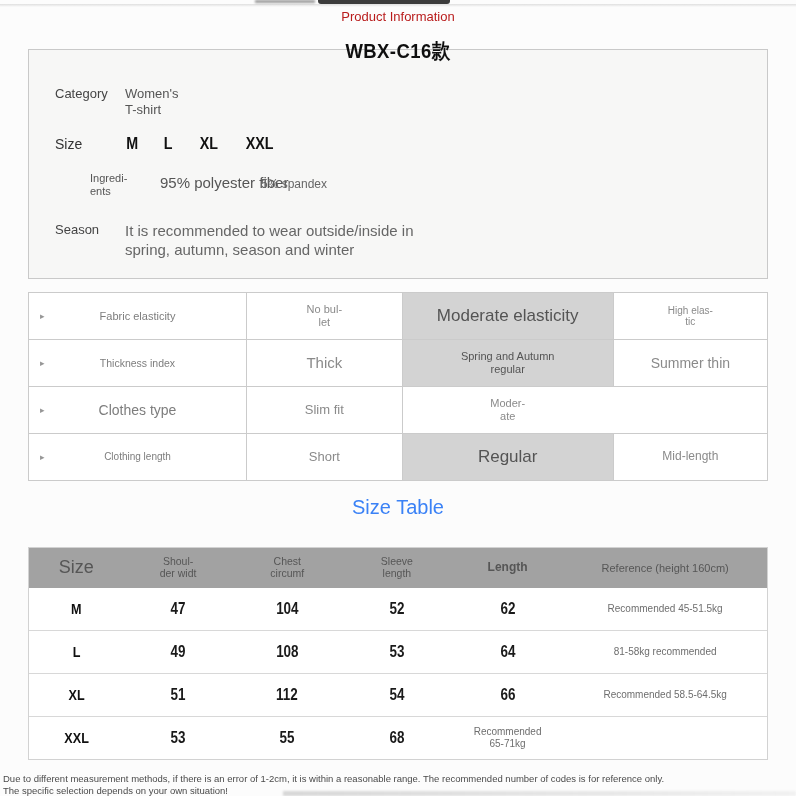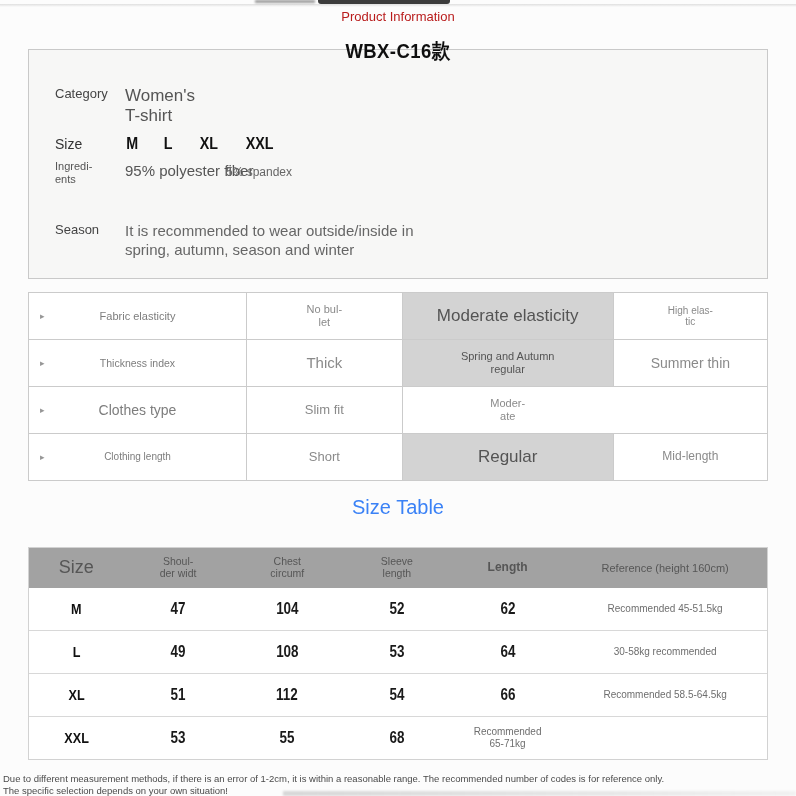--- a/index.html
+++ b/index.html
@@ -25,26 +25,26 @@
   
   .info-box{position:relative;margin:25px 28px 0;height:230px;
     background:#f7f7f6;border:1px solid #c9c9c9;box-sizing:border-box;}
   .product-code{position:absolute;top:-13px;left:0;right:0;text-align:center;
     font-size:21px;font-weight:bold;color:#0f0f0f;letter-spacing:.5px;
     transform:scaleX(.88);}
   .info-row{position:absolute;left:26px;right:16px;display:flex;align-items:flex-start;}
   .info-label{width:70px;flex:none;color:#3d3d3d;}
   .row-category{top:36px;}
   .row-category .info-label{font-size:13px;color:#444;}
-  .row-category .info-value{font-size:17px;color:#555;line-height:1.2;}
+  .row-category .info-value{font-size:13px;color:#555;line-height:1.2;}
   .row-size{top:86px;}
   .row-size .info-label{font-size:14px;color:#333;}
   .size-options{display:flex;gap:24px;margin-top:-2px;}
   .size-option{font-size:17px;font-weight:bold;color:#111;}
-  .row-ingredients{top:110px;}
+  .row-ingredients{top:122px;margin-left:35px;}
   .row-ingredients .info-label{font-size:11px;color:#555;line-height:1.15;}
   .ing-value{position:relative;margin-top:2px;}
   .ing-main{font-size:15px;color:#555;}
   .ing-overlay{position:absolute;left:101px;top:3px;font-size:12px;color:#666;white-space:nowrap;}
   .row-season{top:172px;}
   .row-season .info-label{font-size:13px;color:#444;}
   .row-season .info-value{font-size:15px;color:#666;line-height:1.25;}
 
   
   .attr-table{margin:13px 28px 0;border:1px solid #cbcbcb;box-sizing:border-box;background:#fff;}
@@ -211,21 +211,21 @@
       </div>
     <div class="st-cell">
         <span class="c-num cond">108</span>
       </div>
     <div class="st-cell">
         <span class="c-num cond">53</span>
       </div>
     <div class="st-cell">
         <span class="c-num cond">64</span>
       </div>
-    <div class="st-cell c-ref pre">30-58kg recommended</div>
+    <div class="st-cell c-ref pre">81-58kg recommended</div>
   </div>
 
   <div class="st-grid st-row">
     <div class="st-cell">
         <span class="c-size cond">XL</span>
       </div>
     <div class="st-cell">
         <span class="c-num cond">51</span>
       </div>
     <div class="st-cell">

